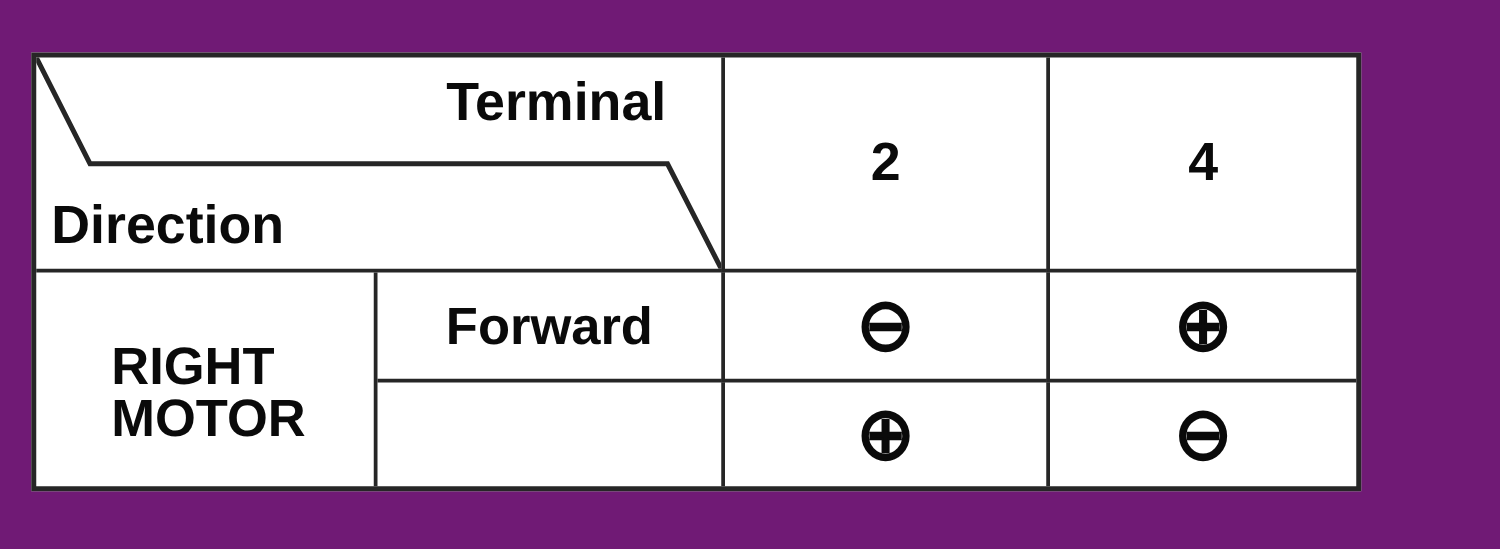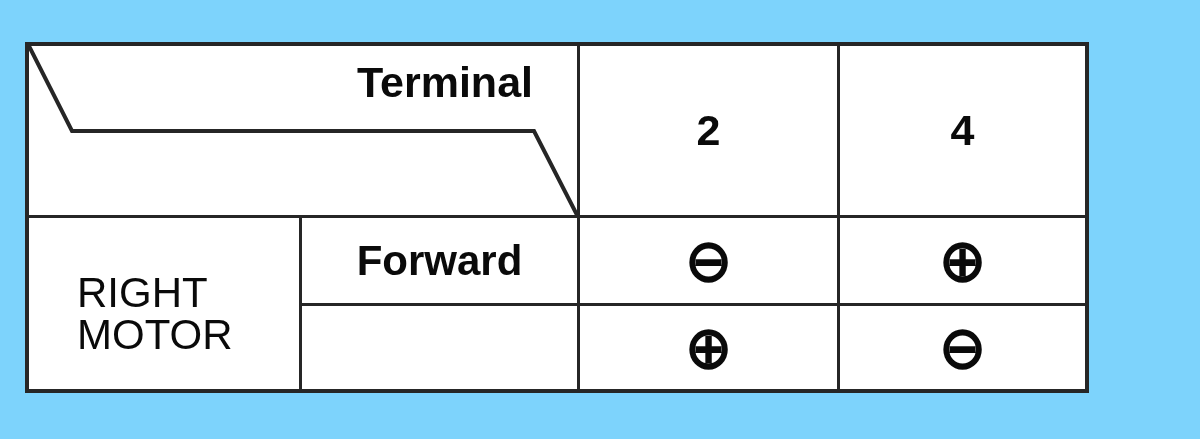--- a/index.html
+++ b/index.html
@@ -11,21 +11,21 @@
     width: 1200px;
     height: 439px;
     font-family: "Liberation Sans", sans-serif;
     color: #0a0a0a;
     overflow: hidden;
   }
   .stage {
     position: relative;
     width: 1200px;
     height: 439px;
-    background: #7dd3fc;
+    background: #701a75;
   }
   .ttable {
     position: absolute;
     left: 25px;
     top: 42px;
     width: 1064px;
     height: 351px;
     box-sizing: border-box;
     border: 4px solid #262626;
     display: grid;
@@ -84,23 +84,23 @@
   .th4 { grid-column: 4; grid-row: 1; border-left: 3px solid #262626; border-bottom: 3px solid #262626; }
 
   .motor {
     grid-column: 1;
     grid-row: 2 / 4;
     border-right: 3px solid #262626;
     display: flex;
     align-items: center;
   }
   .motor-inner {
-    padding-left: 48px;
+    padding-left: 60px;
     font-size: 42px;
-    font-weight: normal;
+    font-weight: bold;
     line-height: 1.0;
     transform: translateY(10px);
   }
   .mline { display: block; }
 
   .dir {
     display: flex;
     align-items: center;
     justify-content: center;
     font-size: 42px;
@@ -131,20 +131,21 @@
 <body>
 
 <div class="stage">
   <div class="ttable">
 
     <div class="cell corner">
       <svg class="zigzag" viewBox="0 0 548 169" preserveAspectRatio="none" aria-hidden="true">
         <polyline points="0,0 43,85 505,85 548,169"></polyline>
       </svg>
       <span class="corner-top">Terminal</span>
+      <span class="corner-bottom">Direction</span>
     </div>
 
     <div class="cell th th2">2</div>
     <div class="cell th th4">4</div>
 
     <div class="cell motor">
       <div class="motor-inner">
         <span class="mline">RIGHT</span>
         <span class="mline">MOTOR</span>
       </div>

